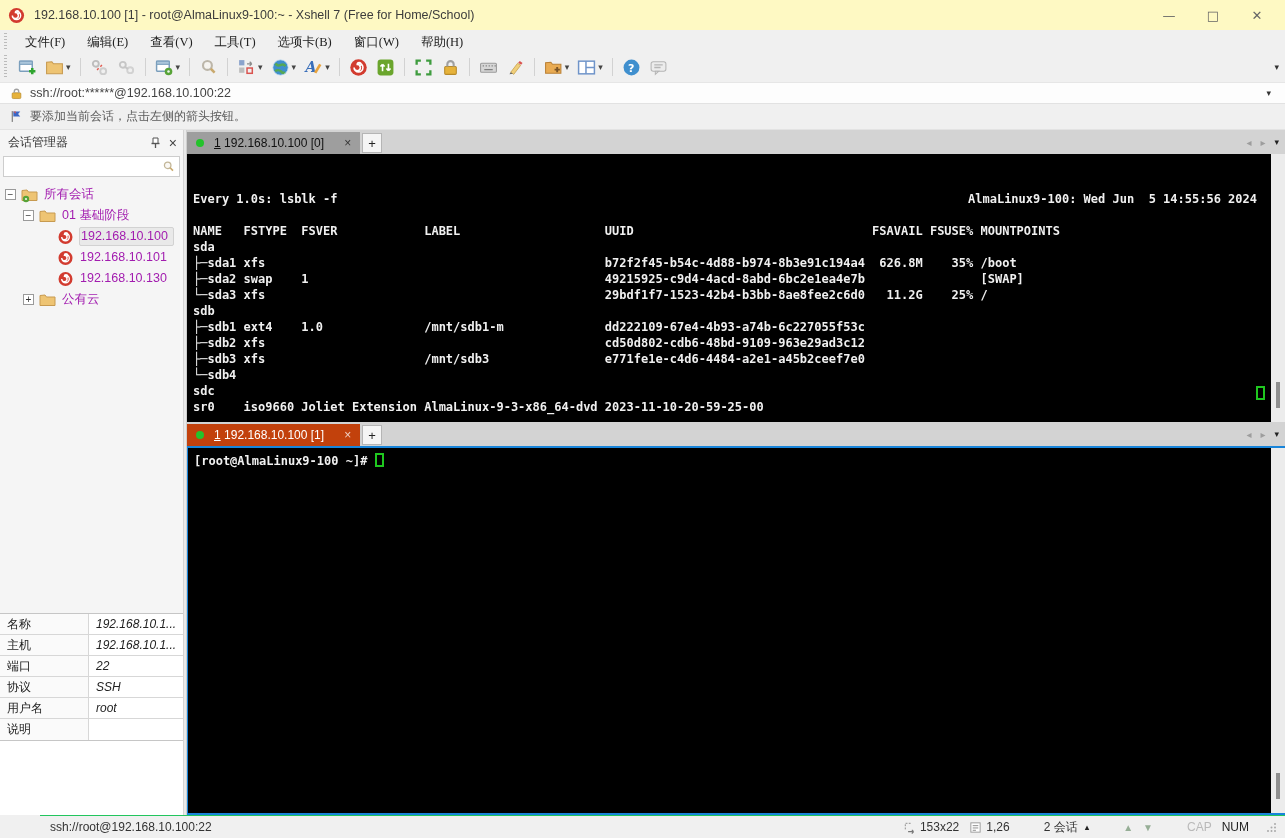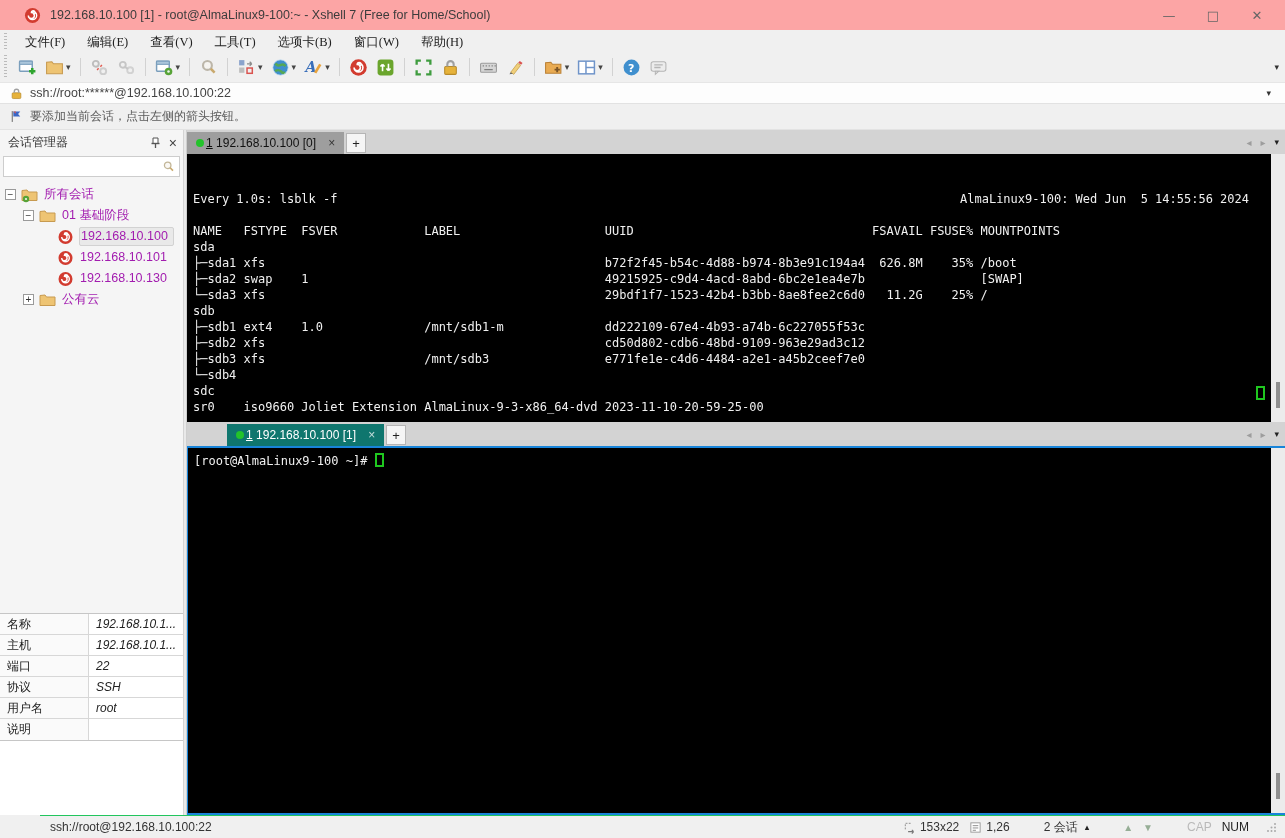--- a/index.html
+++ b/index.html
@@ -2,21 +2,21 @@
 <html><head>
 <meta charset="utf-8">
 <style>
   html,body{margin:0;padding:0;background:#888;}
   .app{width:1285px;height:838px;position:relative;overflow:hidden;background:#f0f0f0;
        font-family:"Liberation Sans","DejaVu Sans",sans-serif;color:#333;-webkit-font-smoothing:antialiased;}
   .app *{box-sizing:border-box;}
   svg{display:block;}
 
   
-  .titlebar{height:30px;display:flex;align-items:center;padding:0 6px 0 24px;background:#fca5a5;}
+  .titlebar{height:30px;display:flex;align-items:center;padding:0 6px 0 8px;background:#fef9c3;}
   .titlebar .app-icon{width:17px;height:17px;margin-right:9px;}
   .title-text{font-size:12.5px;color:#3c3c3c;}
   .win-controls{margin-left:auto;display:flex;}
   .win-btn{width:44px;height:28px;display:flex;align-items:center;justify-content:center;
            font-size:13px;color:#666;font-family:"DejaVu Sans",sans-serif;}
 
   
   .menubar{height:22px;display:flex;align-items:center;padding-left:14px;position:relative;font-family:Liberation Serif, serif;}
   .grip{position:absolute;left:4px;top:3px;bottom:3px;width:3px;
         background:repeating-linear-gradient(#bbb 0 1px,transparent 1px 3px);}
@@ -69,39 +69,39 @@
   .props{border-top:1px solid #c6c6c6;border-bottom:1px solid #c6c6c6;background:#fafafa;}
   .prop-row{display:flex;height:21px;border-bottom:1px solid #d7d7d7;align-items:center;font-size:12px;}
   .prop-row:last-child{border-bottom:none;}
   .prop-label{width:88px;padding-left:7px;color:#222;flex:none;}
   .prop-value{flex:1;border-left:1px solid #d7d7d7;padding-left:7px;height:100%;display:flex;
               align-items:center;color:#222;background:#fff;font-style:italic;}
   .sidebar-filler{flex:none;height:74px;background:#fff;}
 
   
   .tabbar{height:24px;background:#d3d3d3;display:flex;align-items:flex-end;position:relative;flex:none;}
-  .tab{height:22px;display:flex;align-items:center;gap:2px;padding:0 9px;font-size:12px;}
+  .tab{height:22px;display:flex;align-items:center;gap:10px;padding:0 9px;font-size:12px;}
   .tab-gray{background:#9e9e9e;color:#101010;}
-  .tab-blue{background:#0f766e;color:#fff;margin-left:40px;}
+  .tab-blue{background:#c2410c;color:#fff;}
   .tab .dot{width:8px;height:8px;border-radius:50%;background:#23c32b;flex:none;}
   .tab-num{text-decoration:underline;}
   .tab-close{font-size:12px;opacity:.75;margin-left:10px;}
   .plusbtn{width:20px;height:20px;background:#f5f5f5;border:1px solid #b5b5b5;display:flex;align-items:center;
            justify-content:center;font-size:13px;color:#222;margin:0 0 1px 2px;}
   .tab-arrows{position:absolute;right:6px;top:0;height:100%;display:flex;align-items:center;gap:9px;
               font-size:10px;color:#9d9d9d;}
   .tab-arrows .dd{color:#222;font-size:9px;}
   .tabbar.focused{border-bottom:2px solid #1884d9;height:26px;}
 
   
   .term{position:relative;background:#000;display:flex;min-width:0;}
   .term1{height:268px;flex:none;}
   .term2{flex:1;border-left:1px solid #1884d9;border-bottom:2px solid #1884d9;}
-  .term-content{flex:1;min-width:0;padding:5px 16px 0 6px;color:#f0f0f0;overflow:hidden;
-                font-family:"DejaVu Sans Mono",monospace;font-weight:normal;font-size:12px;line-height:16px;
+  .term-content{flex:1;min-width:0;padding:5px 8px 0 6px;color:#f0f0f0;overflow:hidden;
+                font-family:"DejaVu Sans Mono",monospace;font-weight:bold;font-size:12px;line-height:16px;
                 white-space:pre;}
   .term-head{display:flex;justify-content:space-between;padding-right:6px;}
   .scrolltrack{width:14px;background:#ececec;position:relative;flex:none;}
   .scrollthumb{position:absolute;left:5px;width:4px;height:26px;background:#8f8f8f;}
   .cursor-hollow{display:inline-block;width:9px;height:14px;border:2px solid #1fc71f;vertical-align:-2px;}
   .cursor1{position:absolute;right:20px;top:232px;width:9px;height:14px;border:2px solid #1fc71f;}
 
   
   .statusbar{height:23px;border-top:1px solid #22c55e;background:#f0f0f0;display:flex;align-items:center;
              padding:0 8px 0 10px;font-size:12px;color:#333;margin-left:40px;}

